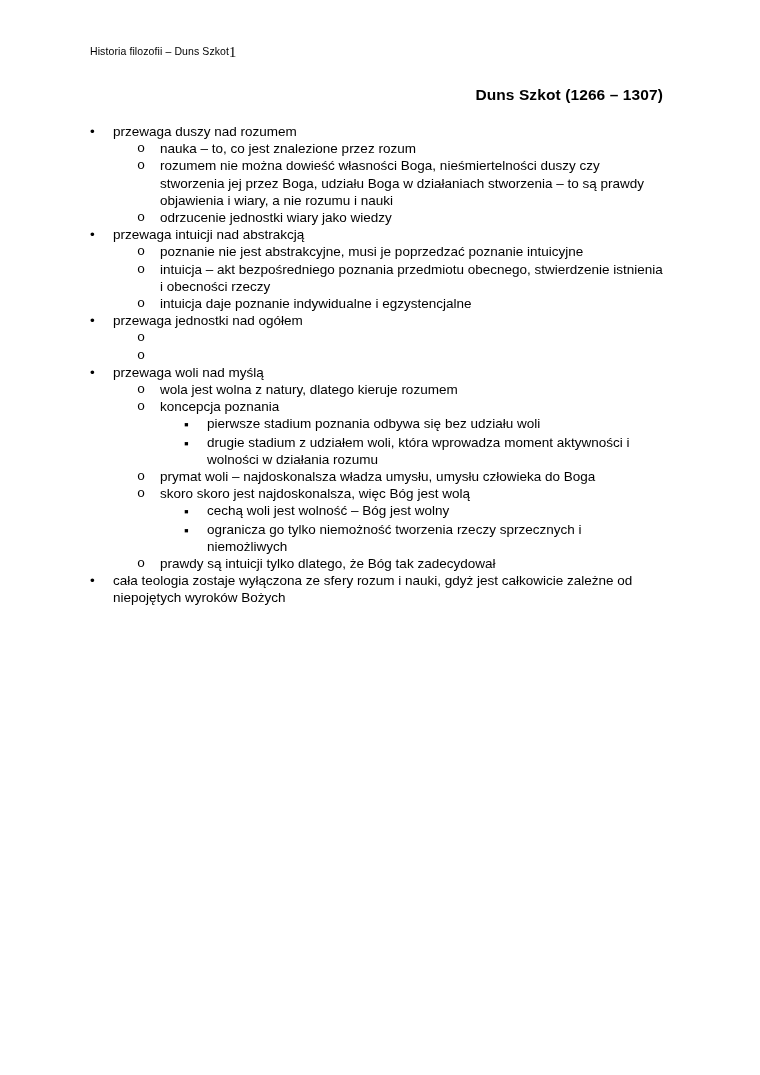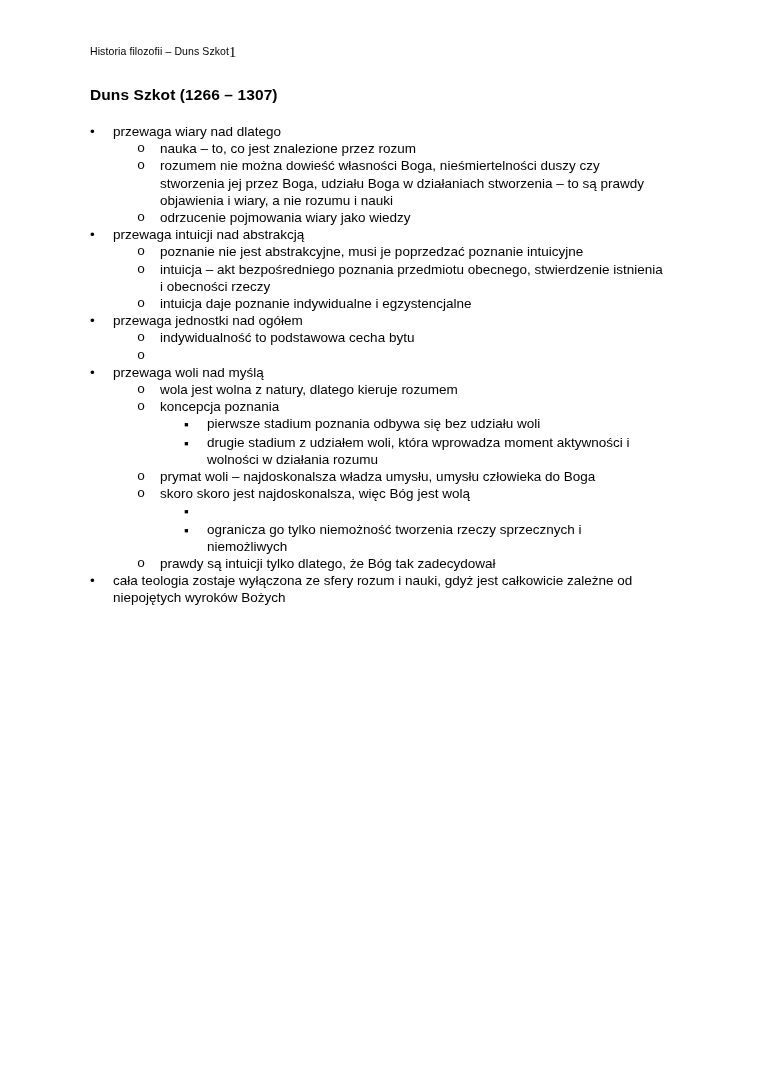--- a/index.html
+++ b/index.html
@@ -30,20 +30,21 @@
     font-family: "Liberation Serif", serif;
     font-size: 14.5px;
     line-height: 15px;
   }
   .title {
     position: absolute;
     top: 86px; left: 90px; right: 97px;
     font-size: 15.5px;
     font-weight: bold;
     letter-spacing: 0.1px;
+    text-align: right;
   }
   .list {
     position: absolute;
     top: 123px; left: 90px;
     width: 575px;
   }
   .row {
     display: flex;
     align-items: flex-start;
   }
@@ -73,33 +74,33 @@
   <div class="header">
     <span class="header-left">Historia filozofii – Duns Szkot</span>
     <span class="page-num">1</span>
   </div>
 
   <div class="title">Duns Szkot (1266 – 1307)</div>
 
   <div class="list">
       <div class="row lvl1">
         <span class="marker m1">•</span>
-        <span class="txt">przewaga wiary nad dlatego</span>
+        <span class="txt">przewaga duszy nad rozumem</span>
       </div>
       <div class="row lvl2">
         <span class="marker m2">o</span>
         <span class="txt">nauka – to, co jest znalezione przez rozum</span>
       </div>
       <div class="row lvl2">
         <span class="marker m2">o</span>
         <span class="txt">rozumem nie można dowieść własności Boga, nieśmiertelności duszy czy stworzenia jej przez Boga, udziału Boga w działaniach stworzenia – to są prawdy objawienia i wiary, a nie rozumu i nauki</span>
       </div>
       <div class="row lvl2">
         <span class="marker m2">o</span>
-        <span class="txt">odrzucenie pojmowania wiary jako wiedzy</span>
+        <span class="txt">odrzucenie jednostki wiary jako wiedzy</span>
       </div>
       <div class="row lvl1">
         <span class="marker m1">•</span>
         <span class="txt">przewaga intuicji nad abstrakcją</span>
       </div>
       <div class="row lvl2">
         <span class="marker m2">o</span>
         <span class="txt">poznanie nie jest abstrakcyjne, musi je poprzedzać poznanie intuicyjne</span>
       </div>
       <div class="row lvl2">
@@ -109,21 +110,20 @@
       <div class="row lvl2">
         <span class="marker m2">o</span>
         <span class="txt">intuicja daje poznanie indywidualne i egzystencjalne</span>
       </div>
       <div class="row lvl1">
         <span class="marker m1">•</span>
         <span class="txt">przewaga jednostki nad ogółem</span>
       </div>
       <div class="row lvl2">
         <span class="marker m2">o</span>
-        <span class="txt">indywidualność to podstawowa cecha bytu</span>
       </div>
       <div class="row lvl2">
         <span class="marker m2">o</span>
       </div>
       <div class="row lvl1">
         <span class="marker m1">•</span>
         <span class="txt">przewaga woli nad myślą</span>
       </div>
       <div class="row lvl2">
         <span class="marker m2">o</span>
@@ -144,20 +144,21 @@
       <div class="row lvl2">
         <span class="marker m2">o</span>
         <span class="txt">prymat woli – najdoskonalsza władza umysłu, umysłu człowieka do Boga</span>
       </div>
       <div class="row lvl2">
         <span class="marker m2">o</span>
         <span class="txt">skoro skoro jest najdoskonalsza, więc Bóg jest wolą</span>
       </div>
       <div class="row lvl3">
         <span class="marker m3">▪</span>
+        <span class="txt">cechą woli jest wolność – Bóg jest wolny</span>
       </div>
       <div class="row lvl3">
         <span class="marker m3">▪</span>
         <span class="txt">ogranicza go tylko niemożność tworzenia rzeczy sprzecznych i niemożliwych</span>
       </div>
       <div class="row lvl2">
         <span class="marker m2">o</span>
         <span class="txt">prawdy są intuicji tylko dlatego, że Bóg tak zadecydował</span>
       </div>
       <div class="row lvl1">

